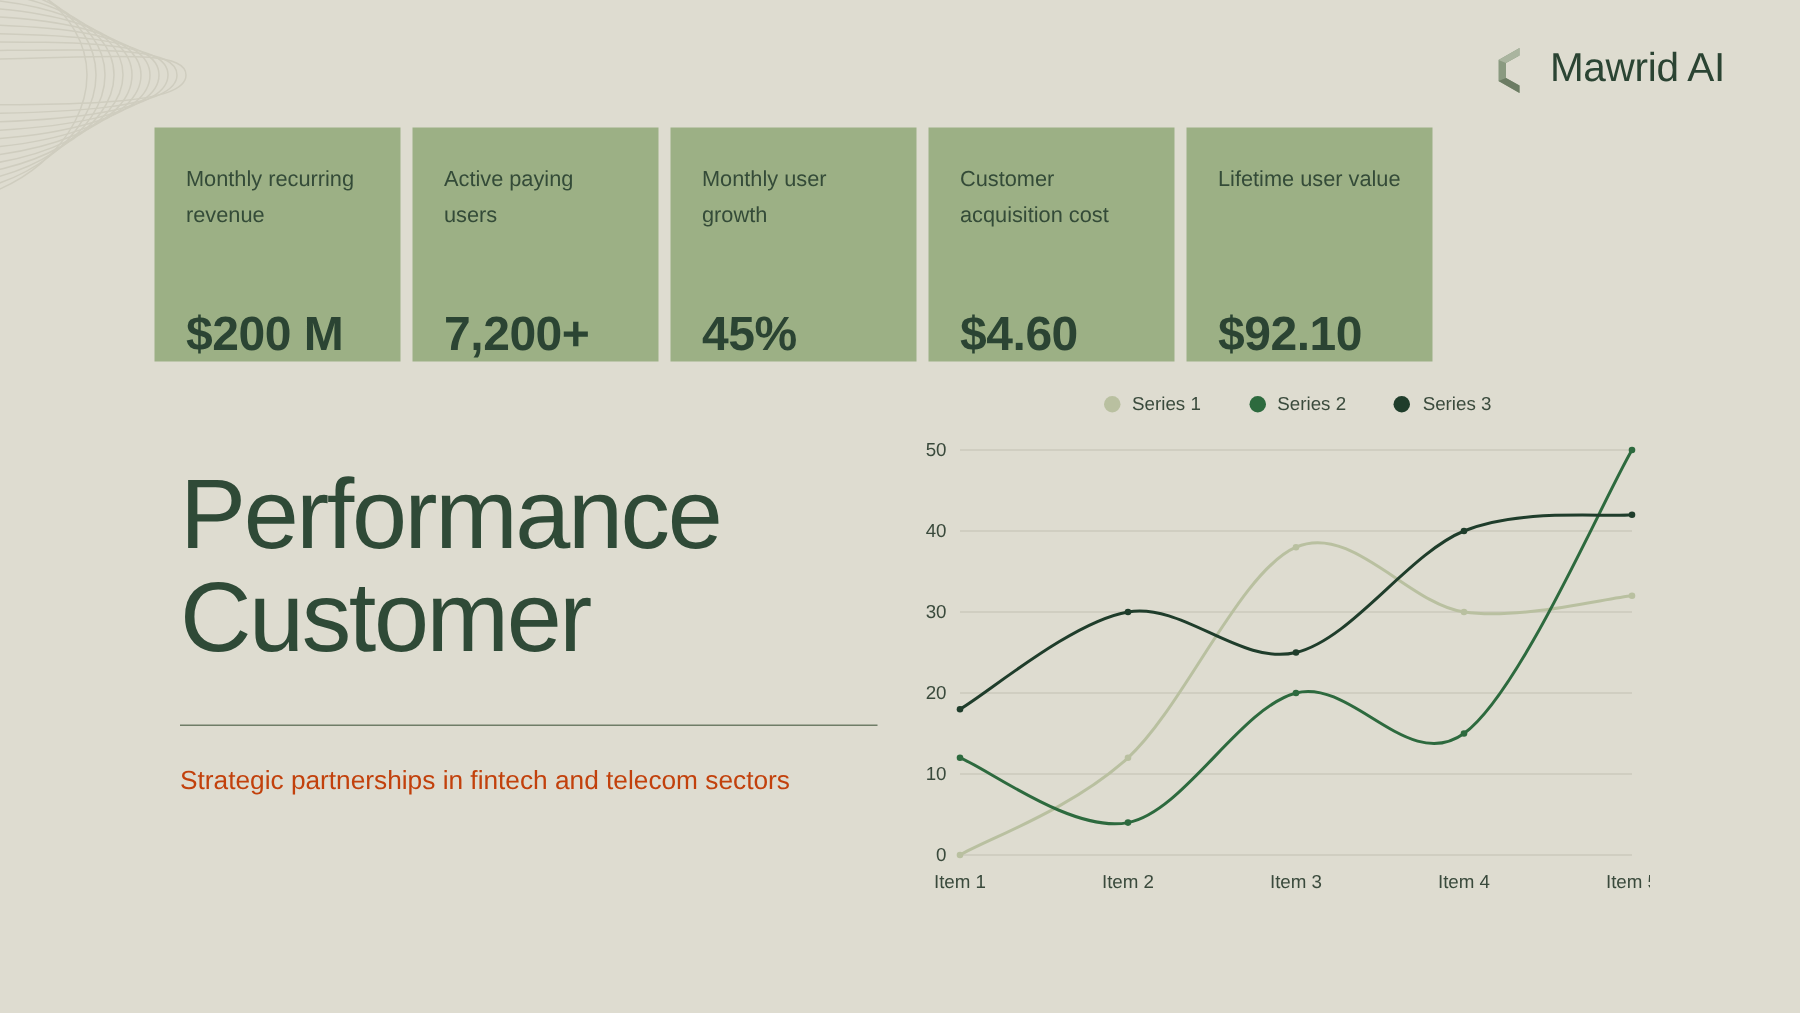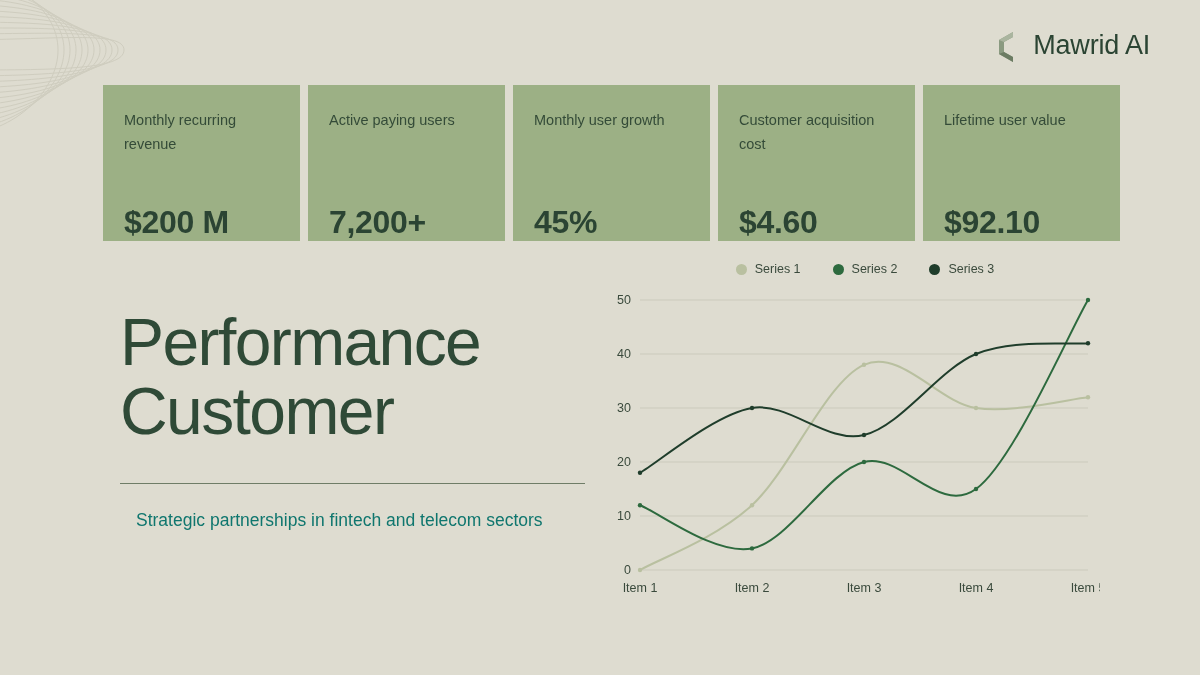--- a/index.html
+++ b/index.html
@@ -45,21 +45,21 @@
 
   
   .kpi-row {
     position: absolute;
     left: 103px;
     top: 85px;
     display: flex;
     gap: 8px;
   }
   .kpi-card {
-    width: 197px;
+    width: 164px;
     height: 156px;
     background: #9cb085;
     padding: 24px 21px 0 21px;
     box-sizing: border-box;
     display: flex;
     flex-direction: column;
     justify-content: flex-start;
   }
   .kpi-label {
     font-size: 14.5px;
@@ -93,22 +93,22 @@
   }
   .divider {
     height: 1px;
     background: #6f7d67;
     margin: 36px 0 22px 0;
     width: 465px;
   }
   .subhead {
     font-size: 17.5px;
     line-height: 1.62;
-    color: #0f766e;
-    margin: 16px;
+    color: #c2410c;
+    margin: 0;
   }
 
   
   .chart-wrap {
     position: absolute;
     left: 600px;
     top: 262px;
     width: 500px;
     height: 350px;
   }

